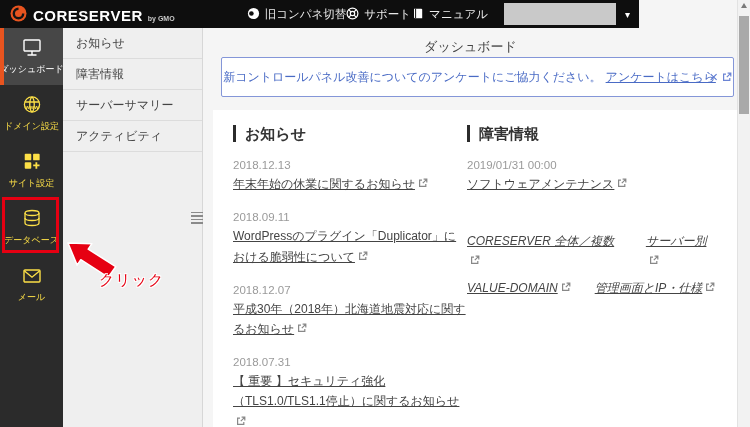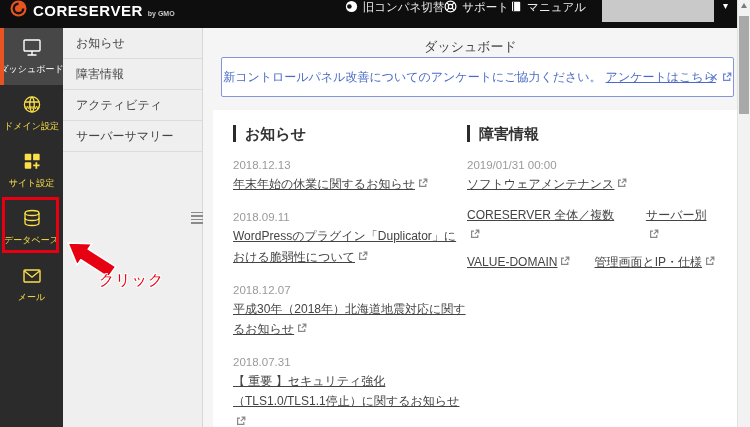--- a/index.html
+++ b/index.html
@@ -4,22 +4,22 @@
 <style>
   * { margin:0; padding:0; box-sizing:border-box; }
   html,body { width:750px; height:427px; }
   body {
     position:relative; overflow:hidden;
     font-family:"Liberation Sans","DejaVu Sans",sans-serif;
     background:#f5f5f5;
   }
   
   .topbar {
-    position:absolute; left:0; top:0; width:737px; height:28px;
-    background:#0e0e0e; display:flex; align-items:flex-start; z-index:6;
+    position:absolute; left:0; top:0; width:639px; height:28px;
+    background:#0e0e0e; display:flex; align-items:center; z-index:6;
   }
   .logo { display:flex; align-items:flex-end; gap:6px; padding-left:10px; }
   .logo svg { display:block; margin-bottom:1px; }
   .brand { color:#fff; font-weight:bold; font-size:15px; letter-spacing:.5px; line-height:1; }
   .brand-suffix { color:#c9c9c9; font-size:7px; font-weight:bold; margin-left:-1px; padding-bottom:1px; }
   .topnav { display:flex; align-items:center; margin-left:auto; }
   .tn-item { display:flex; align-items:center; gap:5px; color:#eee; font-size:11.5px; cursor:pointer; }
   .account-box { width:112px; height:22px; background:#c9c9c9; margin-left:16px; margin-right:9px; }
   .caret { color:#fff; font-size:10px; margin-right:9px; cursor:pointer; }
   
@@ -55,21 +55,21 @@
   .banner-close { position:absolute; right:15px; top:50%; transform:translateY(-54%); font-size:15px; color:#5b79d0; cursor:pointer; background:none; border:none; line-height:1; }
   .card { position:absolute; left:9px; right:0; top:82px; bottom:0; background:#fff; }
   .card-inner { display:flex; padding:15px 20px; }
   .col-news { width:234px; flex:none; }
   .col-inc { flex:1; }
   .sec-heading { font-size:15px; font-weight:bold; color:#333; border-left:3px solid #2b2b2b; padding-left:9px; line-height:1.15; }
   .item { margin-top:17px; }
   .item-date { font-size:11.5px; color:#9a9a9a; margin-bottom:3px; }
   a.doc-link { font-size:12px; color:#444; text-decoration:underline; line-height:1.6; cursor:pointer; }
   .ext { display:inline-block; vertical-align:baseline; margin-left:3px; }
-  .inc-links { margin-top:12px; }
+  .inc-links { margin-top:38px;font-style:italic; }
   .inc-row { display:flex; gap:24px; margin-bottom:8px; }
   
   .scrollbar { position:absolute; right:0; top:0; width:13px; height:427px; background:#f2f2f2; border-left:1px solid #e2e2e2; z-index:8; }
   .scroll-up { height:13px; display:flex; align-items:center; justify-content:center; cursor:pointer; }
   .scroll-up::after { content:""; border:3.5px solid transparent; border-bottom:5px solid #7a7a7a; margin-top:-5px; }
   .scroll-thumb { position:absolute; left:1px; top:16px; width:10px; height:98px; background:#a9a9a9; cursor:pointer; }
   
   .red-box { position:absolute; left:2px; top:197px; width:57px; height:56px; border:3px solid var(--annotation-red); z-index:10; pointer-events:none; }
   .arrow-svg { position:absolute; left:55px; top:230px; color:var(--annotation-red); z-index:10; pointer-events:none; }
   .click-label {
@@ -172,22 +172,22 @@
           <path d="M3.5 5l7.5 6.2L18.5 5"></path>
       </svg>
     </span>
     <span class="sb-label">メール</span>
   </div>
 </div>
 
 <div class="submenu">
   <div class="sm-item">お知らせ</div>
   <div class="sm-item">障害情報</div>
+  <div class="sm-item">サーバーサマリー</div>
   <div class="sm-item">アクティビティ</div>
-  <div class="sm-item">サーバーサマリー</div>
 </div>
 <div class="grip"></div>
 
 <div class="content">
   <div class="page-title">ダッシュボード</div>
 
   <div class="banner">
     <span>新コントロールパネル改善についてのアンケートにご協力ください。</span>
     <a class="banner-link">
       <span>アンケートはこちら</span>

